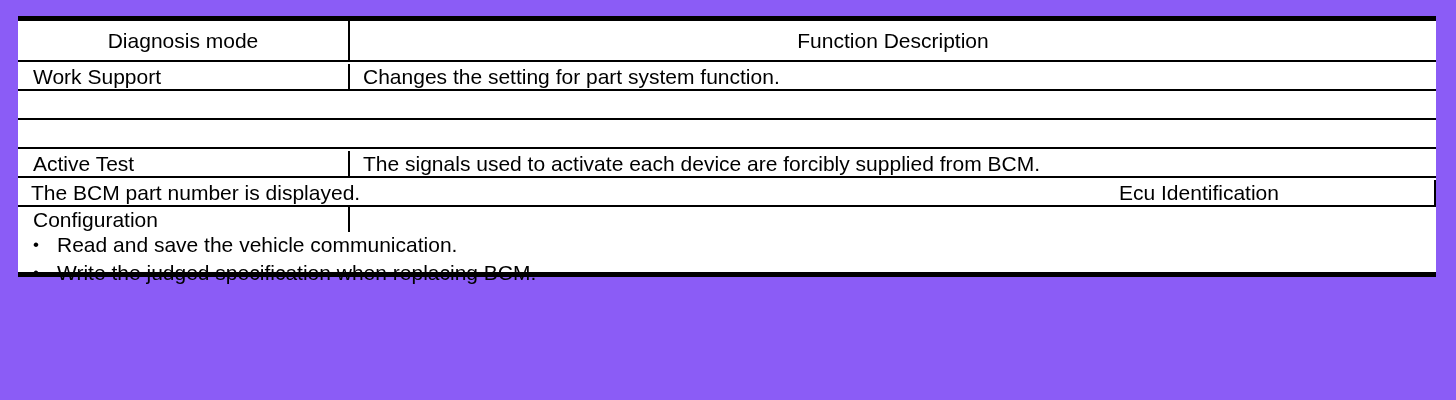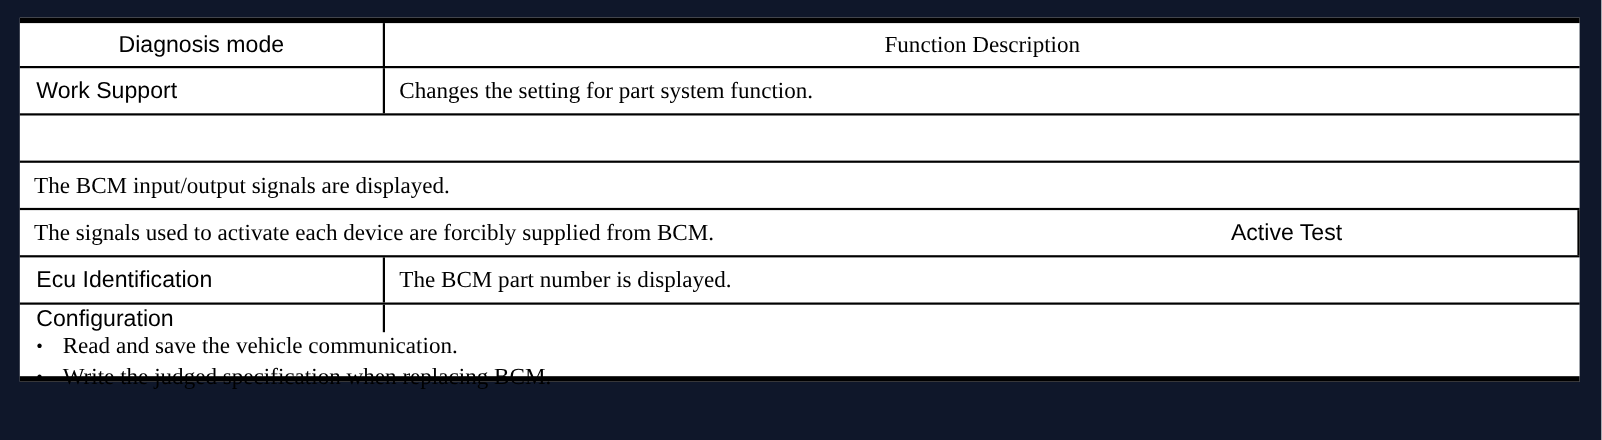--- a/index.html
+++ b/index.html
@@ -4,45 +4,45 @@
 <style>
   * { box-sizing: border-box; }
   html, body {
     margin: 0; padding: 0;
     width: 1456px; height: 400px;
     background: #ffffff;
     font-family: "Liberation Sans", sans-serif;
     color: #000000;
     -webkit-font-smoothing: antialiased;
   }
-  .page { position: relative; width: 1456px; height: 400px; background: #0f172a; overflow: hidden; }
+  .page { position: relative; width: 1456px; height: 400px; background: #8b5cf6; overflow: hidden; }
 
   .doc-table {
     position: absolute;
     left: 18px; top: 16px;
     width: 1418px;
     border-top: 5px solid #000;
     border-bottom: 5px solid #000;
     background: #ffffff;
   }
   .tr { display: flex; align-items: stretch; border-bottom: 2px solid #000; }
   .tr:last-child { border-bottom: none; }
 
   .td {
     display: flex; align-items: center;
     font-size: 21px; line-height: 1.2;
     white-space: nowrap;
   }
   .td.mode  { flex: none; width: 332px; border-right: 2px solid #000; padding-left: 15px; }
-  .td.desc  { flex: 1; padding-left: 13px; font-family: Liberation Serif, serif; }
+  .td.desc  { flex: 1; padding-left: 13px; }
 
   .tr.header { height: 41px; }
   .tr.header .td { justify-content: center; padding-left: 0; }
 
-  .tr.data { height: 43px; }
+  .tr.data { height: 29px; align-items: flex-end; }
   .tr.config { height: 65px; flex-direction: column; }
 
   .bullets { display: flex; flex-direction: column; justify-content: center; gap: 3px; }
   .bullet-line { display: flex; align-items: center; }
   .bullet-glyph {
     flex: none; width: 26px;
     font-size: 17px;
     text-align: left;
     padding-left: 2px;
   }
@@ -61,31 +61,30 @@
     <div class="tr data">
       <div class="td mode">Work Support</div>
       <div class="td desc">Changes the setting for part system function.</div>
     </div>
 
     <div class="tr data">
     </div>
 
 
     <div class="tr data">
-      <div class="td desc">The BCM input/output signals are displayed.</div>
     </div>
 
     <div class="tr data">
+      <div class="td mode">Active Test</div>
       <div class="td desc">The signals used to activate each device are forcibly supplied from BCM.</div>
-      <div class="td mode">Active Test</div>
     </div>
 
     <div class="tr data">
+      <div class="td desc">The BCM part number is displayed.</div>
       <div class="td mode">Ecu Identification</div>
-      <div class="td desc">The BCM part number is displayed.</div>
     </div>
 
     <div class="tr config">
       <div class="td mode">Configuration</div>
       <div class="td desc">
         <div class="bullets">
           <div class="bullet-line">
             <span class="bullet-glyph">•</span>
             <span>Read and save the vehicle communication.</span>
           </div>

